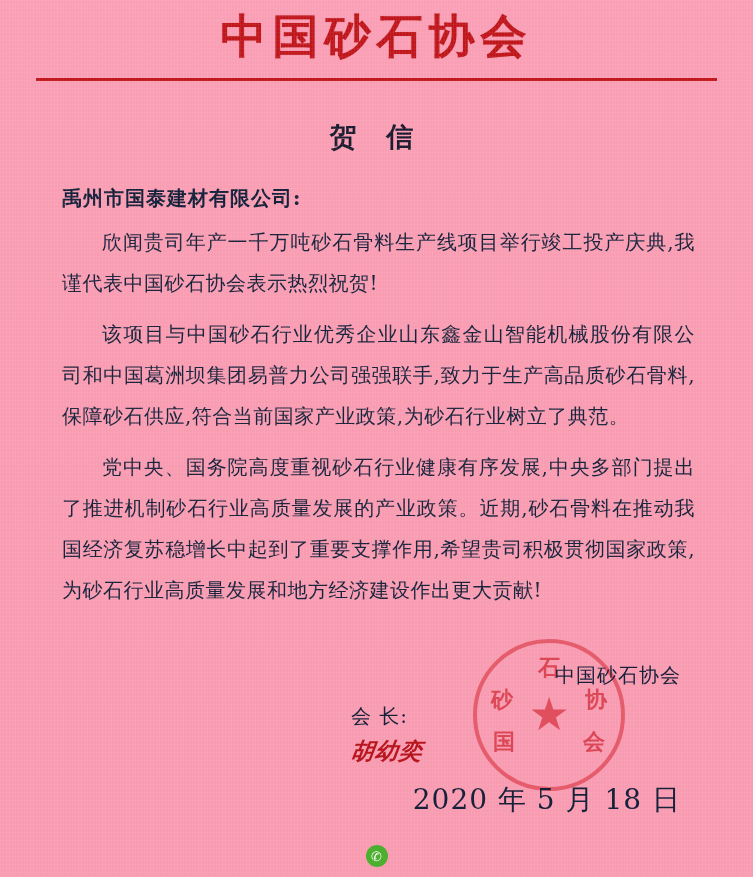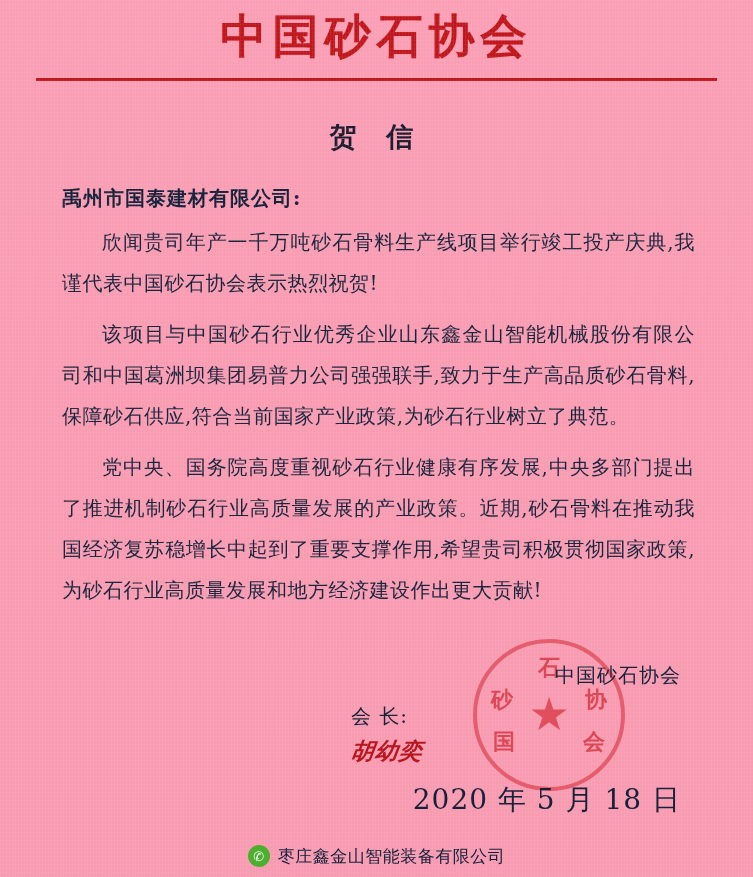--- a/index.html
+++ b/index.html
@@ -232,15 +232,14 @@
     <div class="sign-org">中国砂石协会</div>
     <div class="sign-leader">
       <span>会 长:</span>
       <span class="handwriting">胡幼奕</span>
     </div>
     <div class="sign-date">2020 年 5 月 18 日</div>
   </div>
 
   <div class="footer-bar">
     <span class="wechat-icon">✆</span>
-    <span class="footer-text">枣庄鑫金山智能装备有限公司</span>
   </div>
 </div>
 
 </body></html>

